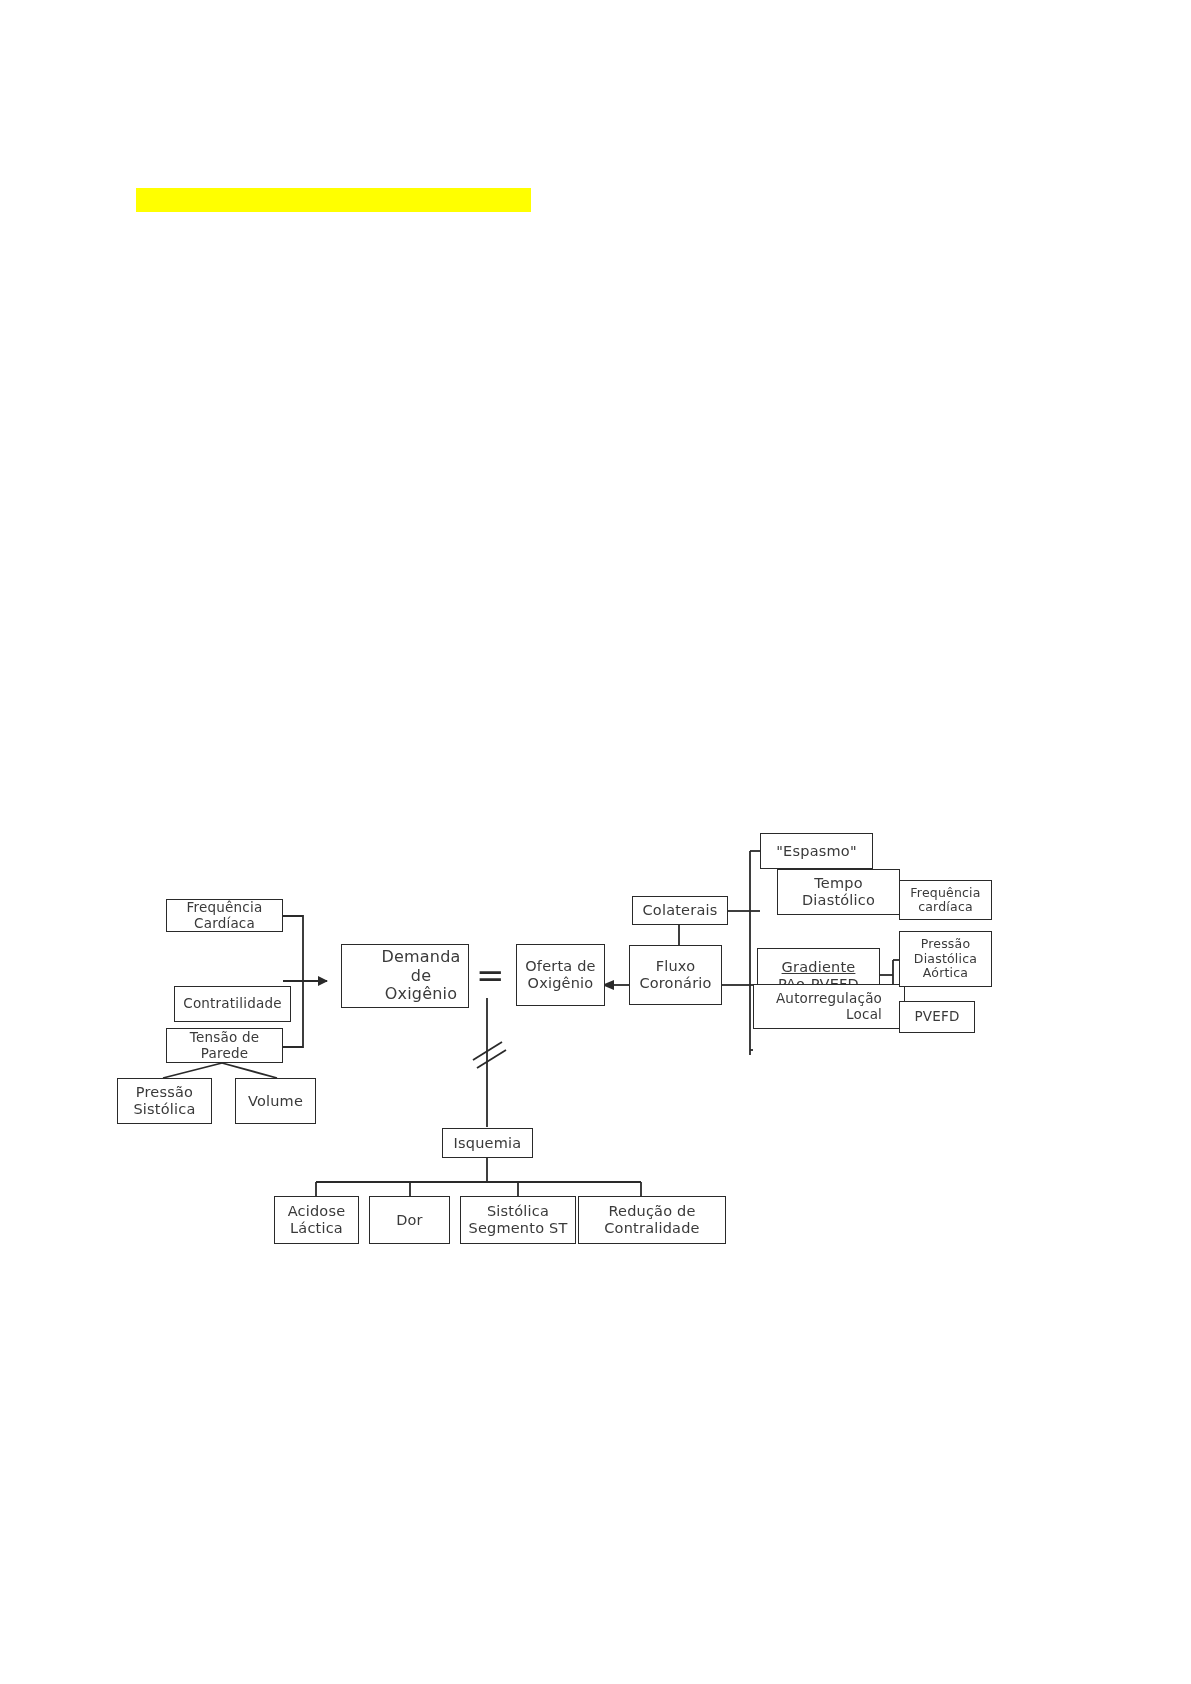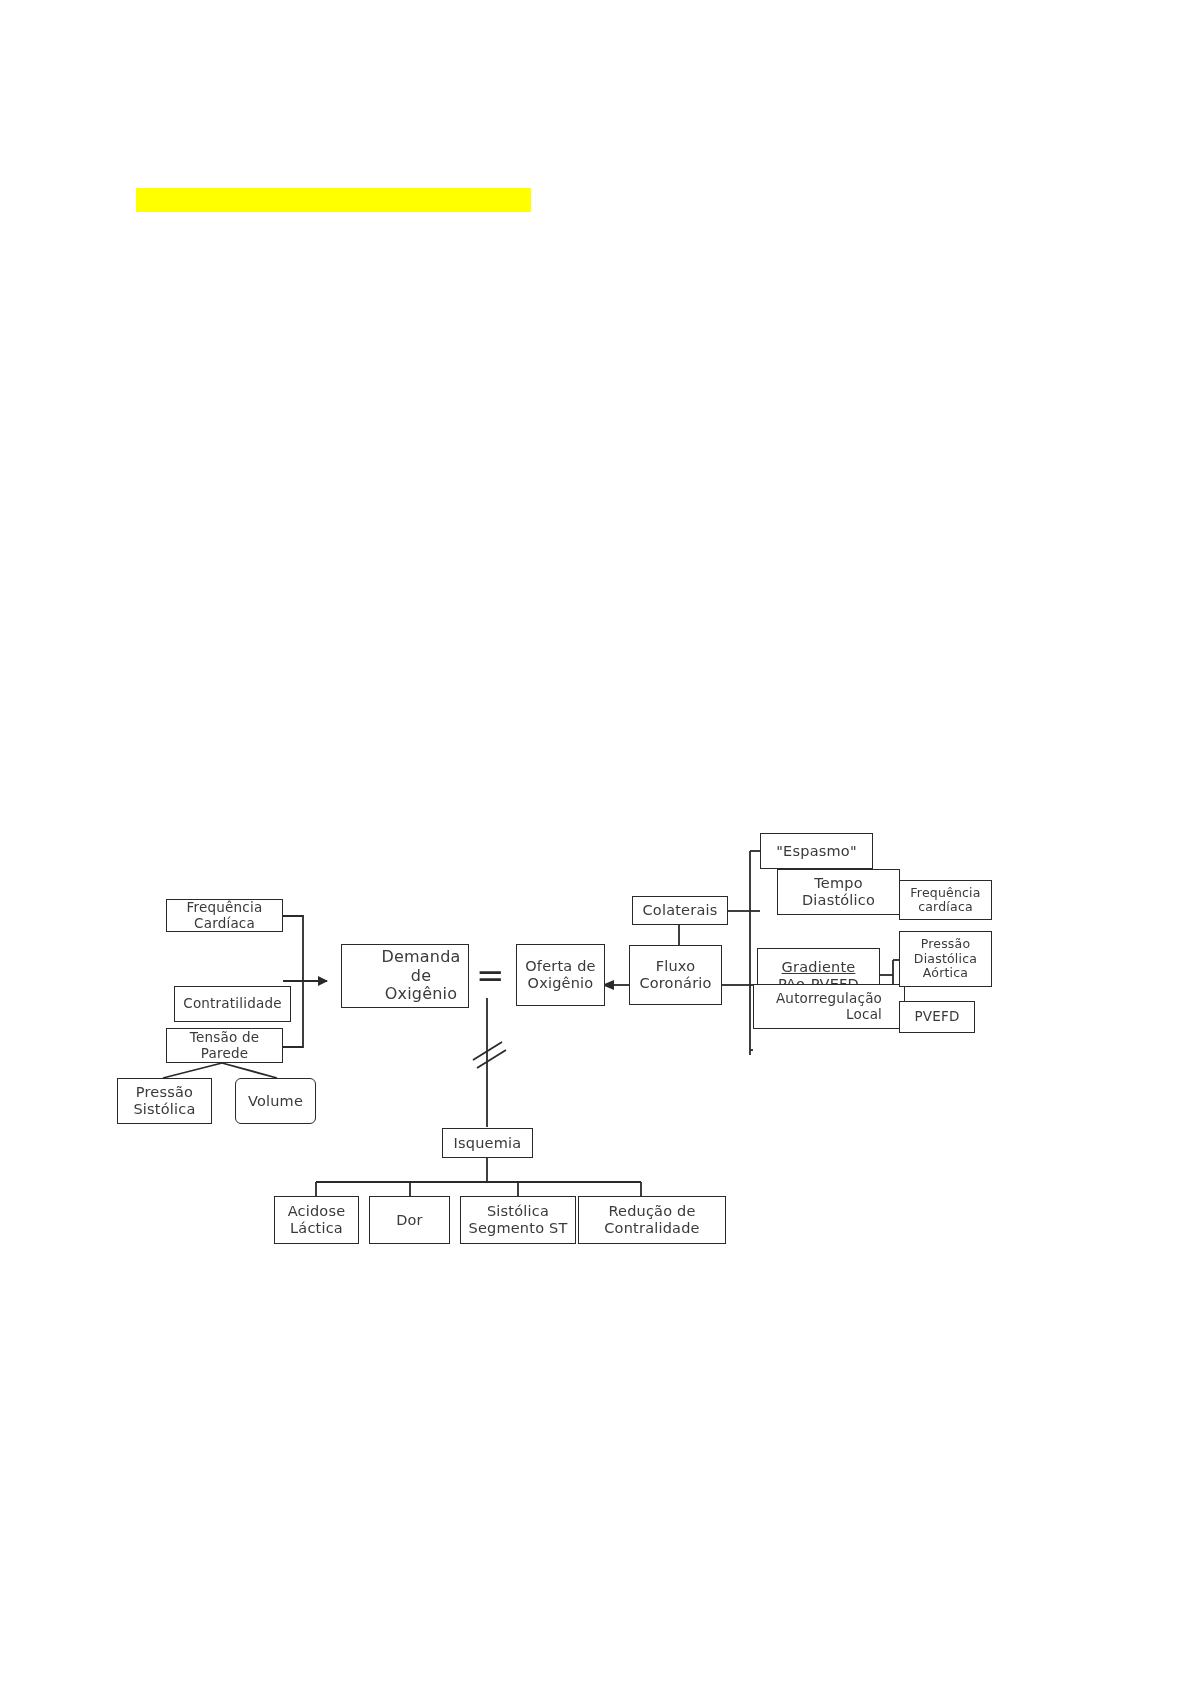--- a/index.html
+++ b/index.html
@@ -150,21 +150,21 @@
 Cardíaca</div>
 
     <div class="node f13" style="left:174px; top:966px; width:117px; height:36px;margin-top:20px;">Contratilidade</div>
 
     <div class="node f13" style="left:166px; top:1028px; width:117px; height:35px;">Tensão de
 Parede</div>
 
     <div class="node f14" style="left:117px; top:1078px; width:95px; height:46px;">Pressão
 Sistólica</div>
 
-    <div class="node f14" style="left:235px; top:1078px; width:81px; height:46px;border-radius:6px;">Volume</div>
+    <div class="node f14" style="left:235px; top:1078px; width:81px; height:46px;">Volume</div>
 
     <div class="node f15" style="left:341px; top:944px; width:128px; height:64px;padding-left:32px;">Demanda de
 Oxigênio</div>
 
     <div class="equals-sign" style="left:476px; top:958px;">=</div>
 
     <div class="node f14" style="left:516px; top:944px; width:89px; height:62px;">Oferta de
 Oxigênio</div>
 
     <div class="node f14" style="left:629px; top:945px; width:93px; height:60px;">Fluxo

